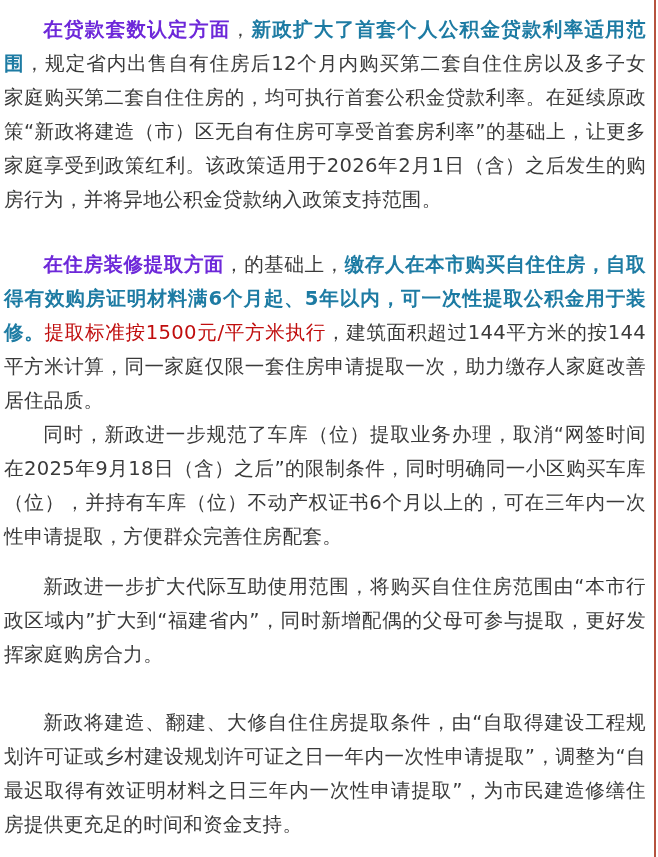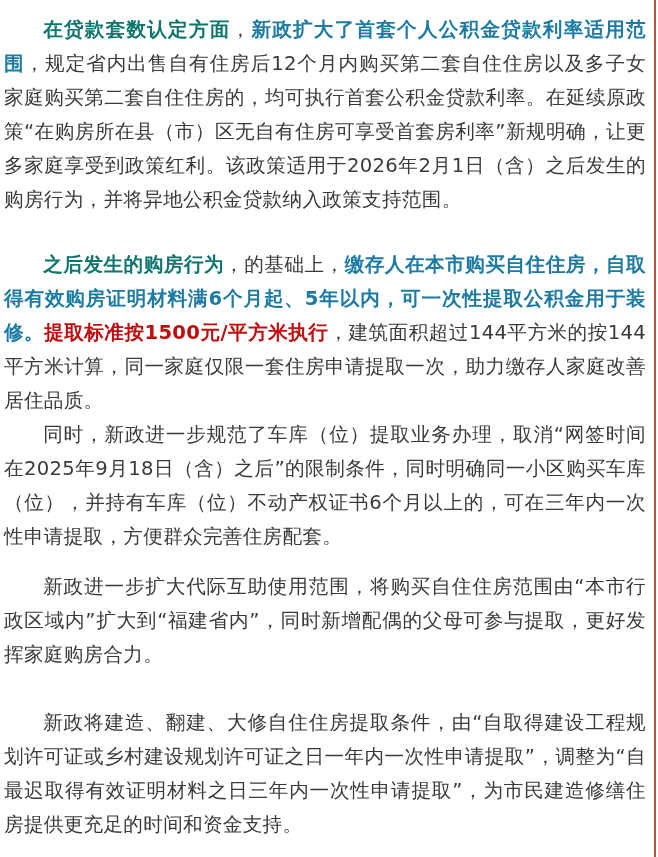--- a/index.html
+++ b/index.html
@@ -28,37 +28,37 @@
       left: 4px;
       width: 642px;
       margin: 0;
       font-size: 19.6px;
       line-height: 34px;
       color: #3a3a3a;
       text-indent: 2em;
       text-align: justify;
       letter-spacing: 0.3px;
     }
-    .b { font-weight: bold; color: #0f766e; }
+    .b { font-weight: bold; color: #6d28d9; }
     .blue { font-weight: bold; color: #1d7ba3; }
-    .red { font-weight: bold; color: #c00d0d; }
+    .red { font-weight: normal; color: #c00d0d; }
     #p1 { top: 13px; }
     #p2 { top: 248px; }
     #p3 { top: 418px; }
     #p4 { top: 570px; }
     #p5 { top: 706px; }
   </style>
 </head>
 <body>
 
 <div class="article">
 
-  <p class="para" id="p1"><span class="b">在贷款套数认定方面</span><span>，</span><span class="blue">新政扩大了首套个人公积金贷款利率适用范围</span><span>，规定省内出售自有住房后12个月内购买第二套自住住房以及多子女家庭购买第二套自住住房的，均可执行首套公积金贷款利率。在延续原政策“在购房所在县（市）区无自有住房可享受首套房利率”新规明确，让更多家庭享受到政策红利。该政策适用于2026年2月1日（含）之后发生的购房行为，并将异地公积金贷款纳入政策支持范围。</span></p>
+  <p class="para" id="p1"><span class="b">在贷款套数认定方面</span><span>，</span><span class="blue">新政扩大了首套个人公积金贷款利率适用范围</span><span>，规定省内出售自有住房后12个月内购买第二套自住住房以及多子女家庭购买第二套自住住房的，均可执行首套公积金贷款利率。在延续原政策“新政将建造（市）区无自有住房可享受首套房利率”的基础上，让更多家庭享受到政策红利。该政策适用于2026年2月1日（含）之后发生的购房行为，并将异地公积金贷款纳入政策支持范围。</span></p>
 
-  <p class="para" id="p2"><span class="b">之后发生的购房行为</span><span>，的基础上，</span><span class="blue">缴存人在本市购买自住住房，自取得有效购房证明材料满6个月起、5年以内，可一次性提取公积金用于装修。</span><span class="red">提取标准按1500元/平方米执行</span><span>，建筑面积超过144平方米的按144平方米计算，同一家庭仅限一套住房申请提取一次，助力缴存人家庭改善居住品质。</span></p>
+  <p class="para" id="p2"><span class="b">在住房装修提取方面</span><span>，的基础上，</span><span class="blue">缴存人在本市购买自住住房，自取得有效购房证明材料满6个月起、5年以内，可一次性提取公积金用于装修。</span><span class="red">提取标准按1500元/平方米执行</span><span>，建筑面积超过144平方米的按144平方米计算，同一家庭仅限一套住房申请提取一次，助力缴存人家庭改善居住品质。</span></p>
 
   <p class="para" id="p3"><span>同时，新政进一步规范了车库（位）提取业务办理，取消“网签时间在2025年9月18日（含）之后”的限制条件，同时明确同一小区购买车库（位），并持有车库（位）不动产权证书6个月以上的，可在三年内一次性申请提取，方便群众完善住房配套。</span></p>
 
   <p class="para" id="p5"><span>新政将建造、翻建、大修自住住房提取条件，由“自取得建设工程规划许可证或乡村建设规划许可证之日一年内一次性申请提取”，调整为“自最迟取得有效证明材料之日三年内一次性申请提取”，为市民建造修缮住房提供更充足的时间和资金支持。</span></p>
 
   <p class="para" id="p4"><span>新政进一步扩大代际互助使用范围，将购买自住住房范围由“本市行政区域内”扩大到“福建省内”，同时新增配偶的父母可参与提取，更好发挥家庭购房合力。</span></p>
 
 </div>
 
 </body></html>

